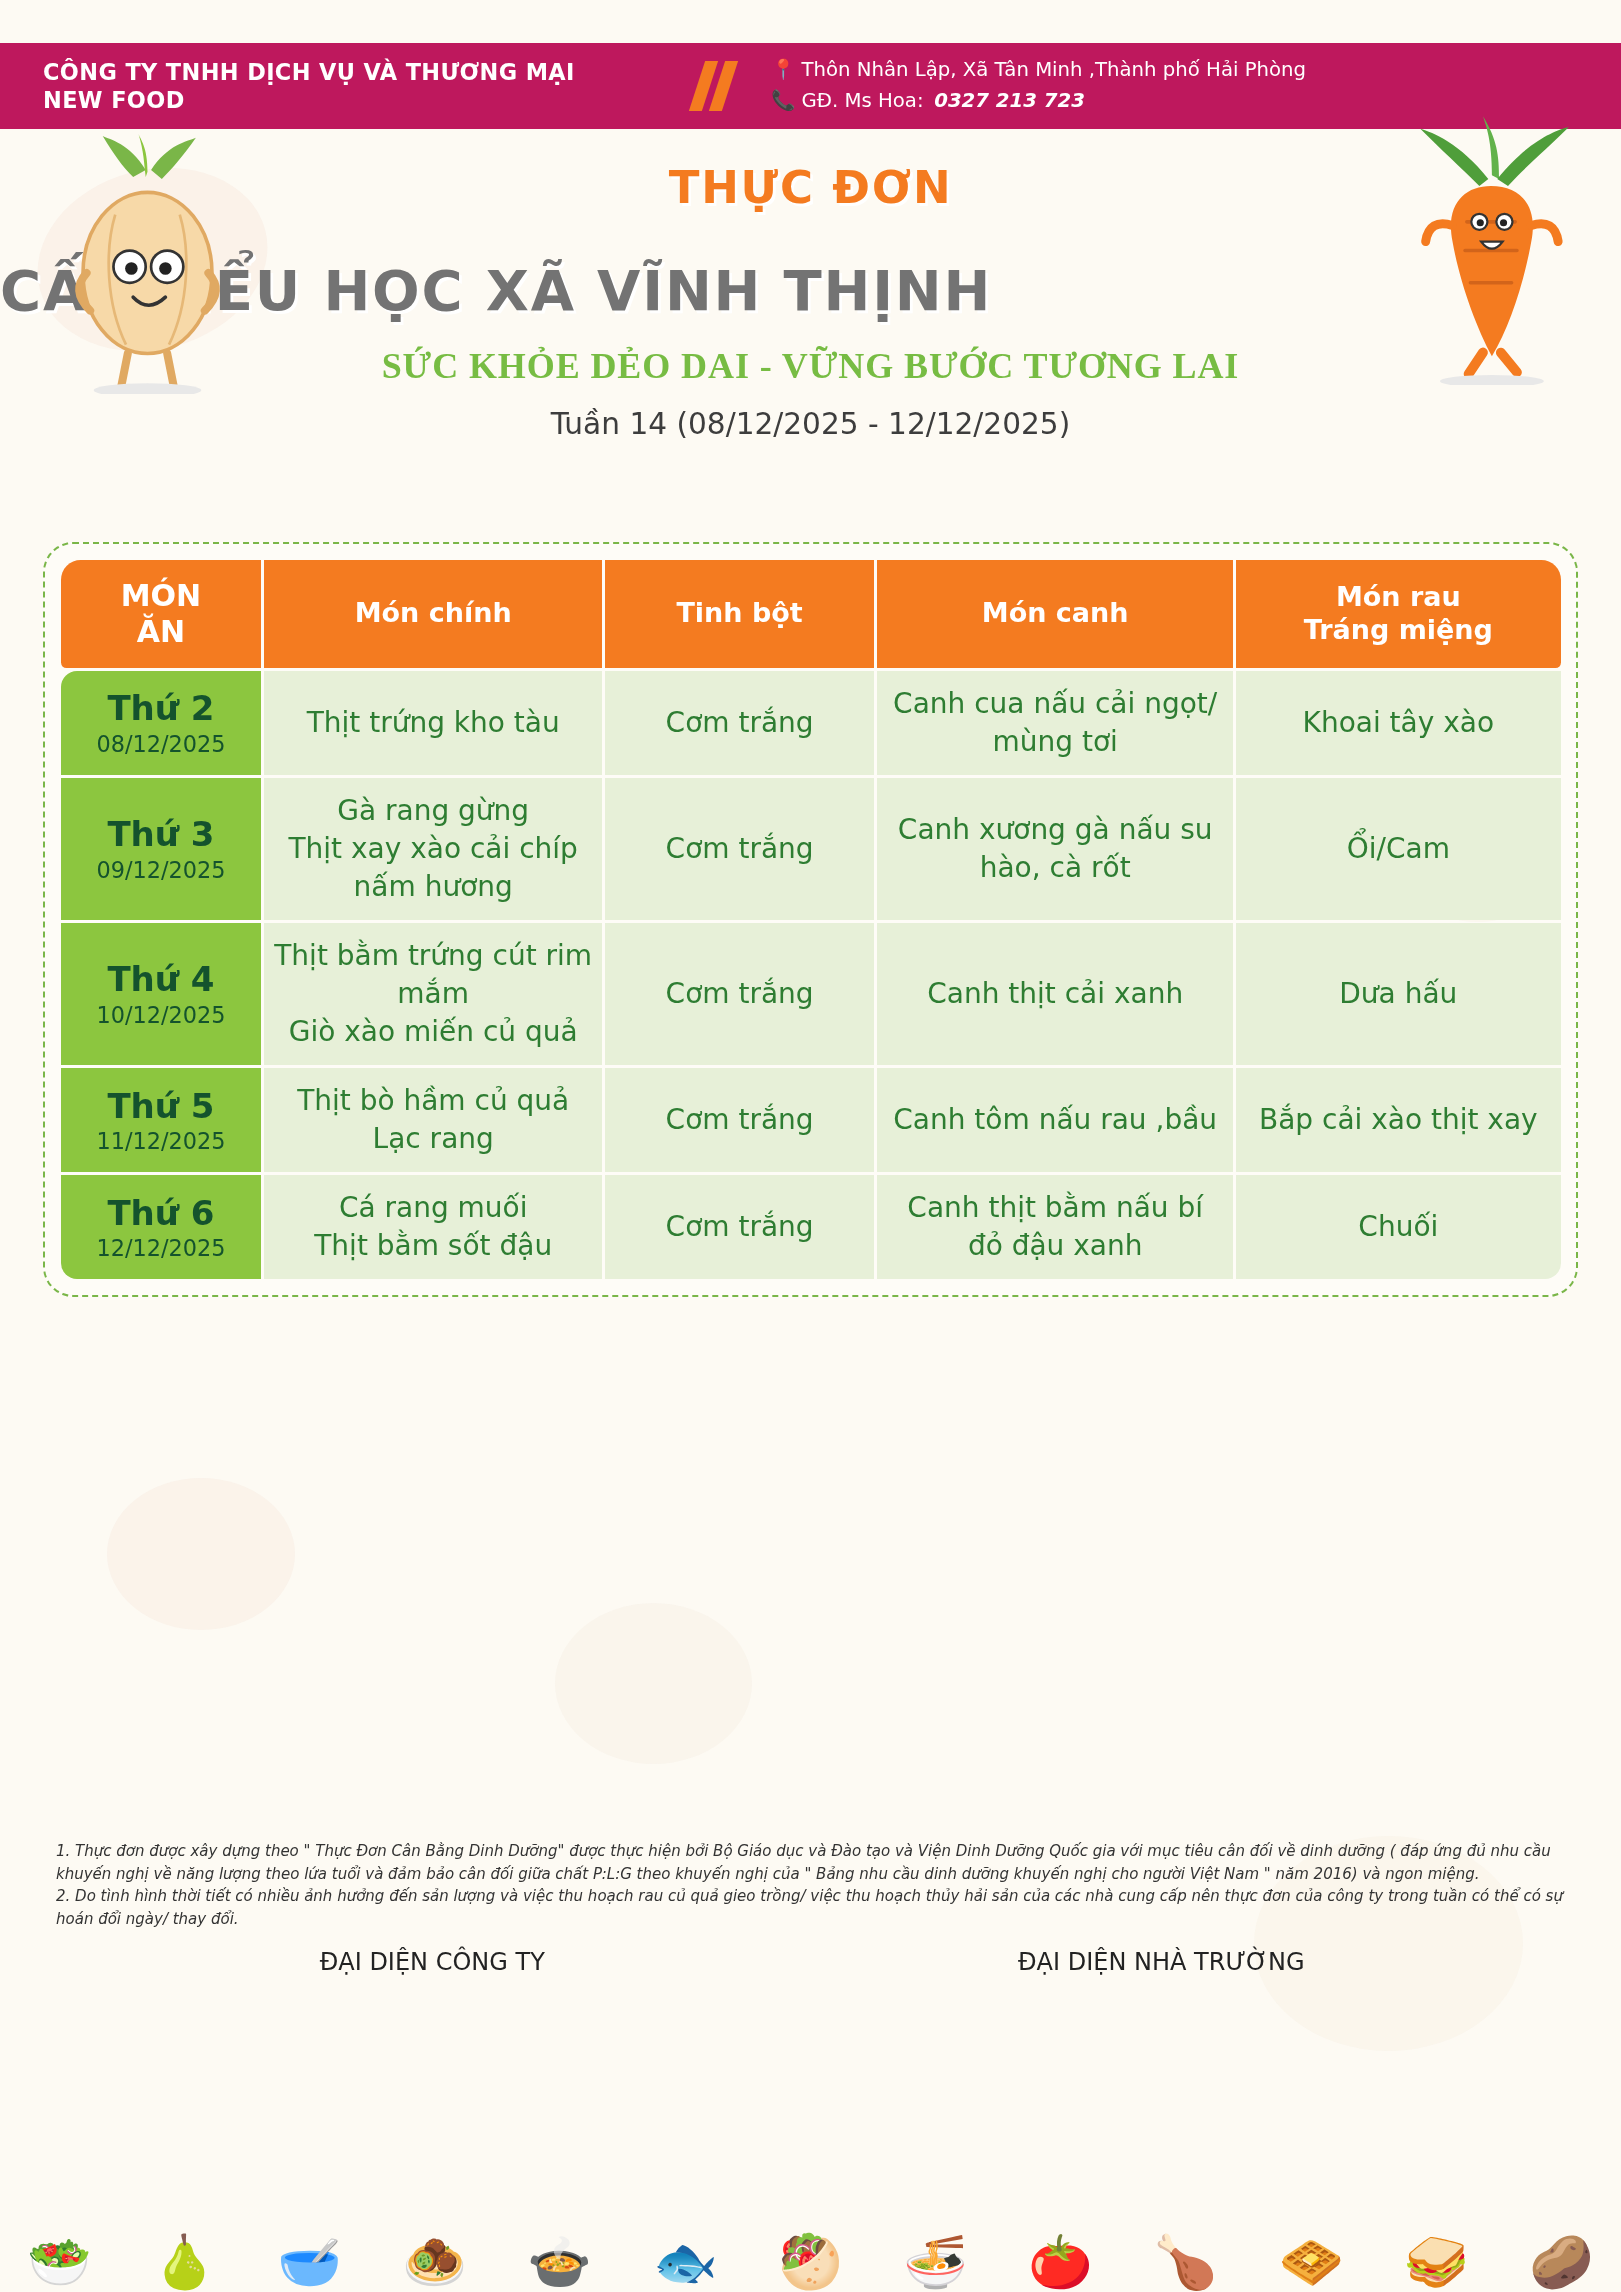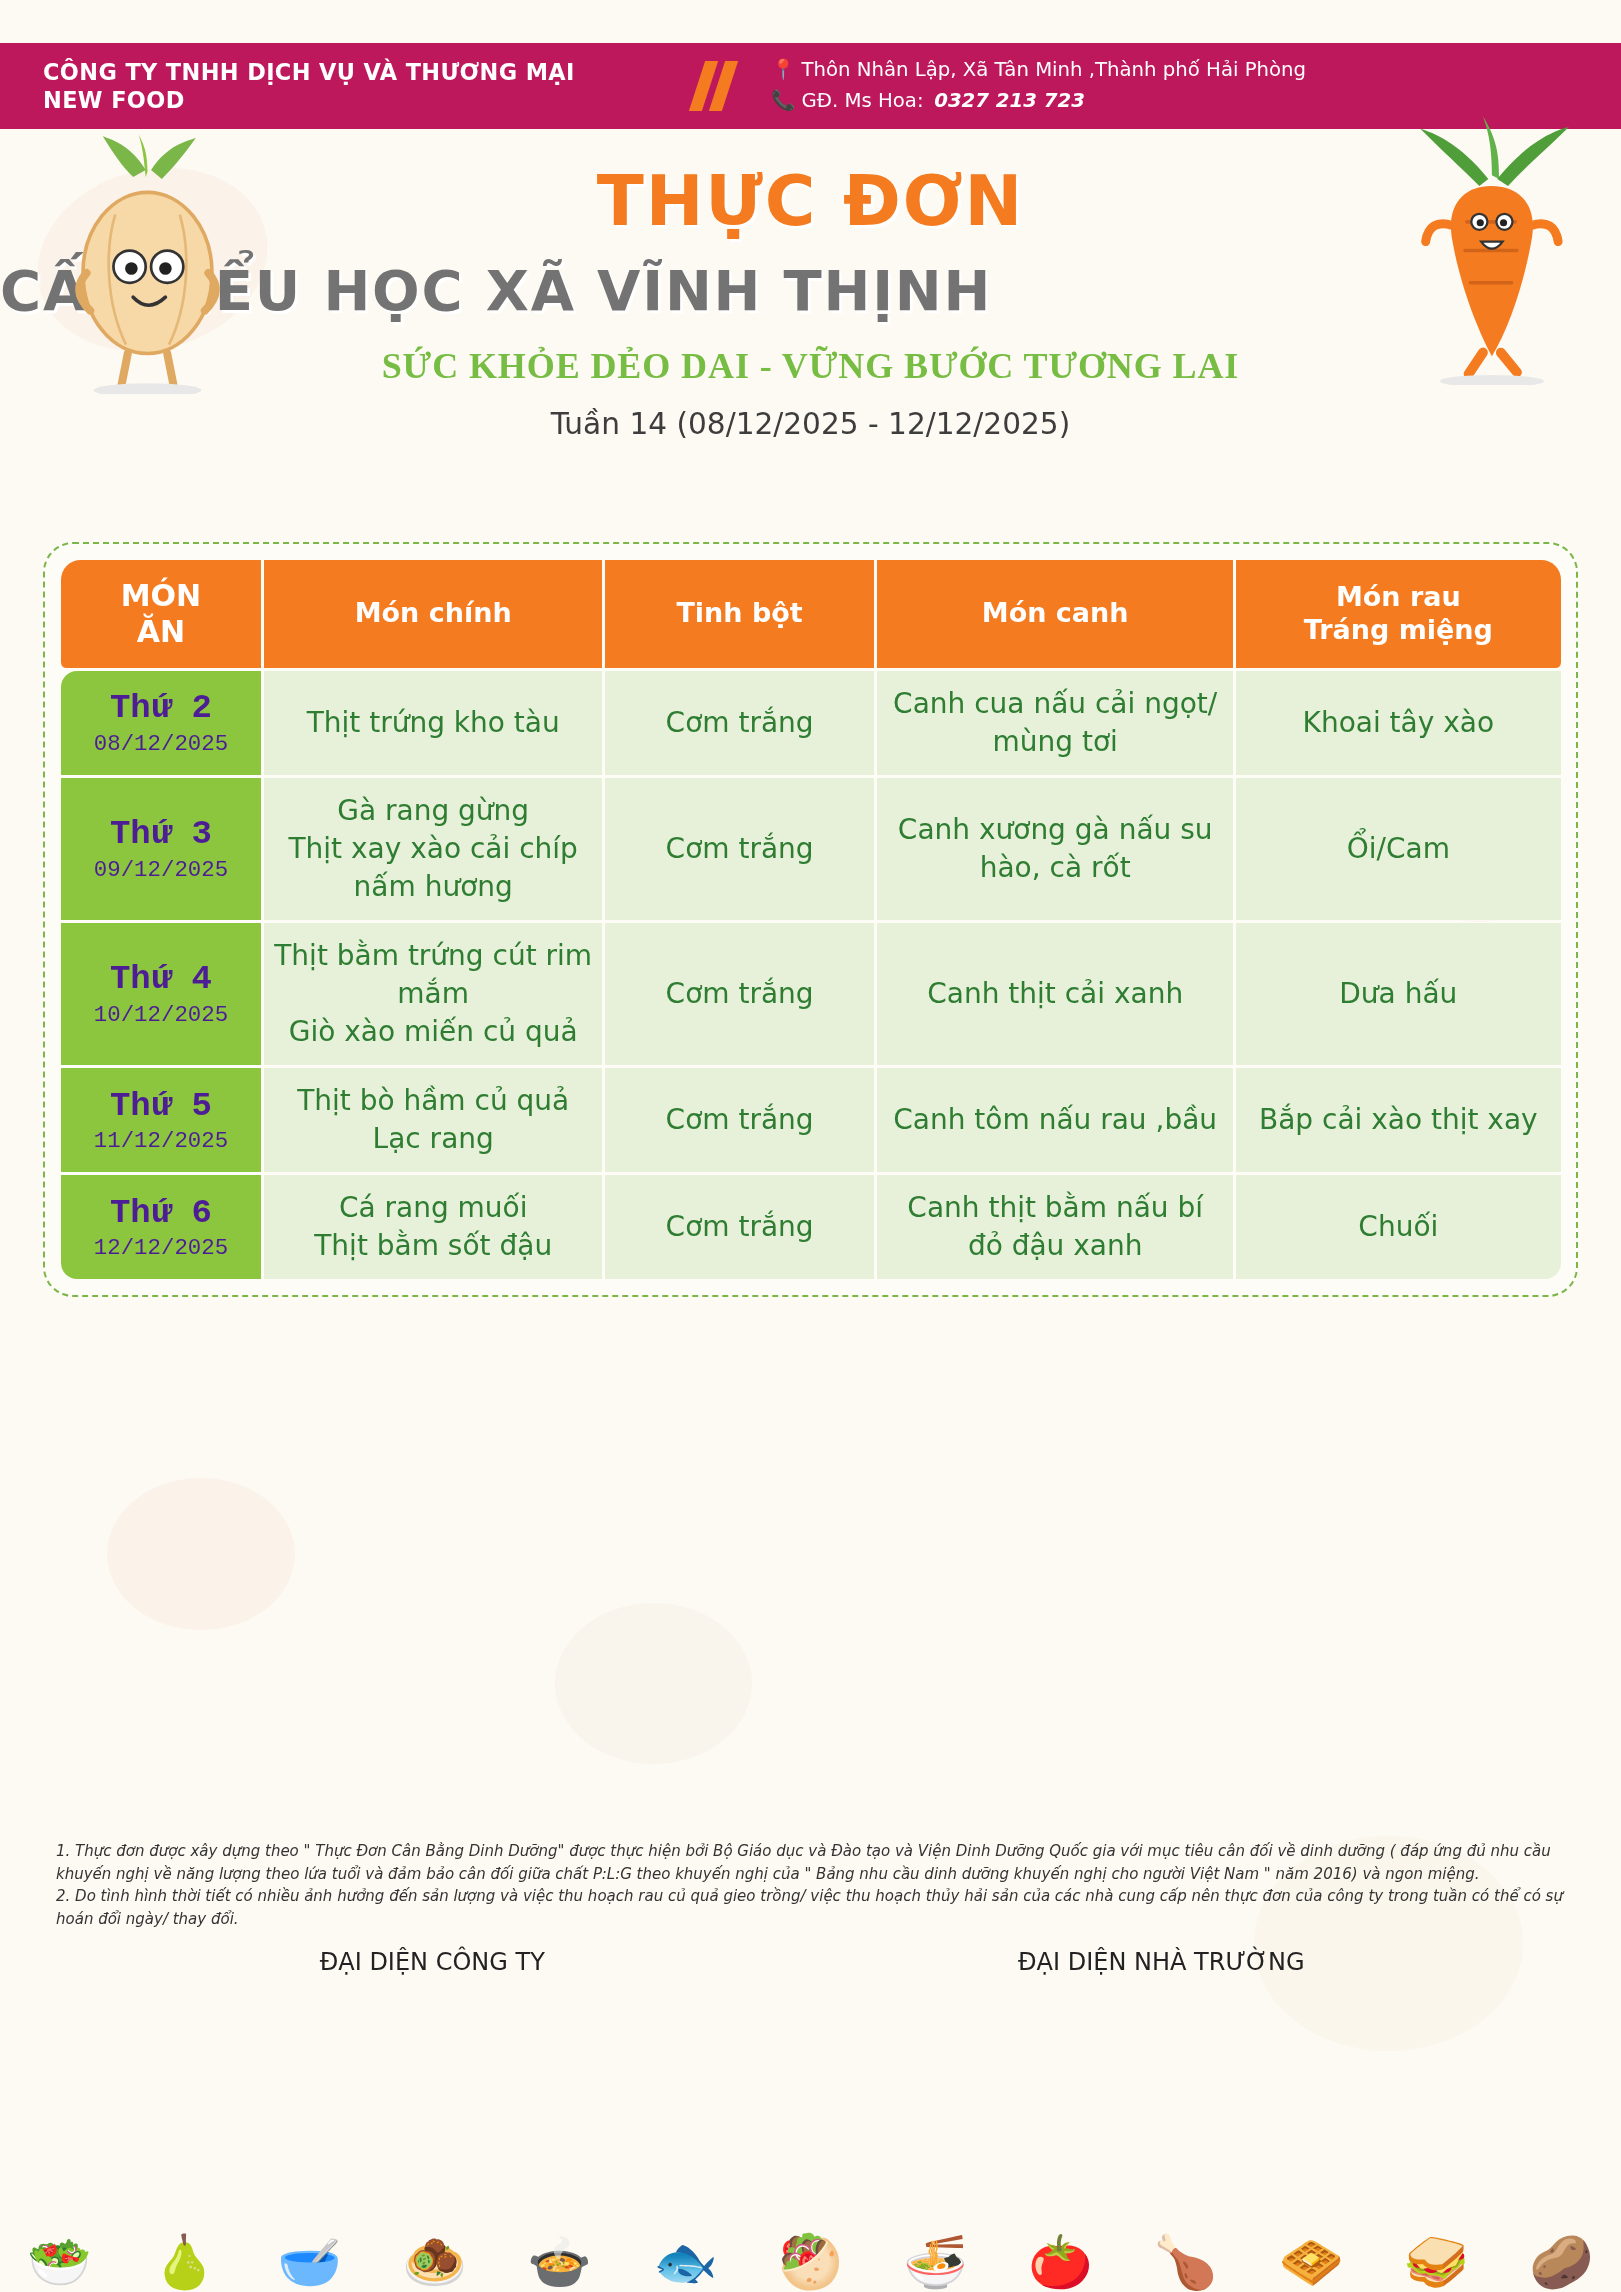--- a/index.html
+++ b/index.html
@@ -37,21 +37,21 @@
   .header .contact{
     color:#fff;font-size:19.7px;line-height:1.55;margin-left:41px;
   }
   .header .contact div{display:flex;align-items:center;gap:10.7px;}
   .header .contact .ph{font-style:italic;font-weight:bold;}
   .ic{display:inline-block;width:19.7px;text-align:center;}
 
   
   .title-main{
     position:absolute;top:161px;left:0;width:100%;text-align:center;
-    font-size:69px;font-weight:bold;color:#f47b20;letter-spacing:1.8px;
+    font-size:45px;font-weight:bold;color:#f47b20;letter-spacing:1.8px;
     font-family:"DejaVu Sans", sans-serif;
     text-shadow:2.7px 2.7px 0 #fff;
   }
   .title-sub{
     position:absolute;top:258px;left:0;width:100%;text-align:left;
     font-size:56px;font-weight:bold;color:#737373;letter-spacing:1.8px;
     text-shadow:2.7px 2.7px 0 #fff;
   }
   .title-slogan{
     position:absolute;top:345px;left:0;width:100%;text-align:center;
@@ -78,21 +78,21 @@
     background:#f47b20;color:#fff;font-weight:bold;font-size:27px;
     height:106px;vertical-align:middle;text-align:center;line-height:1.2;
   }
   thead th:first-child{border-top-left-radius:19.7px;border-bottom-left-radius:5.4px;font-size:30px;}
   thead th:last-child{border-top-right-radius:19.7px;border-bottom-right-radius:5.4px;}
   tbody td{
     background:#e7f0d8;color:#2e7d32;font-size:28px;text-align:center;
     vertical-align:middle;line-height:1.35;padding:14.3px 9px;
   }
   tbody td.day{
-    background:#8cc63f;color:#4c1d95;font-weight:bold;line-height:1.25;font-family:Liberation Mono, monospace;
+    background:#8cc63f;color:#14532d;font-weight:bold;line-height:1.25;
   }
   tbody td.day .dname{font-size:34px;display:block;}
   tbody td.day .ddate{font-size:22.4px;display:block;font-weight:normal;}
   tbody tr:first-child td.day{border-top-left-radius:16px;}
   tbody tr:last-child td.day{border-bottom-left-radius:16px;}
   tbody tr:last-child td:last-child{border-bottom-right-radius:16px;}
   col.c1{width:197px;}
   col.c2{width:331px;}
   col.c3{width:264px;}
   col.c4{width:349px;}

